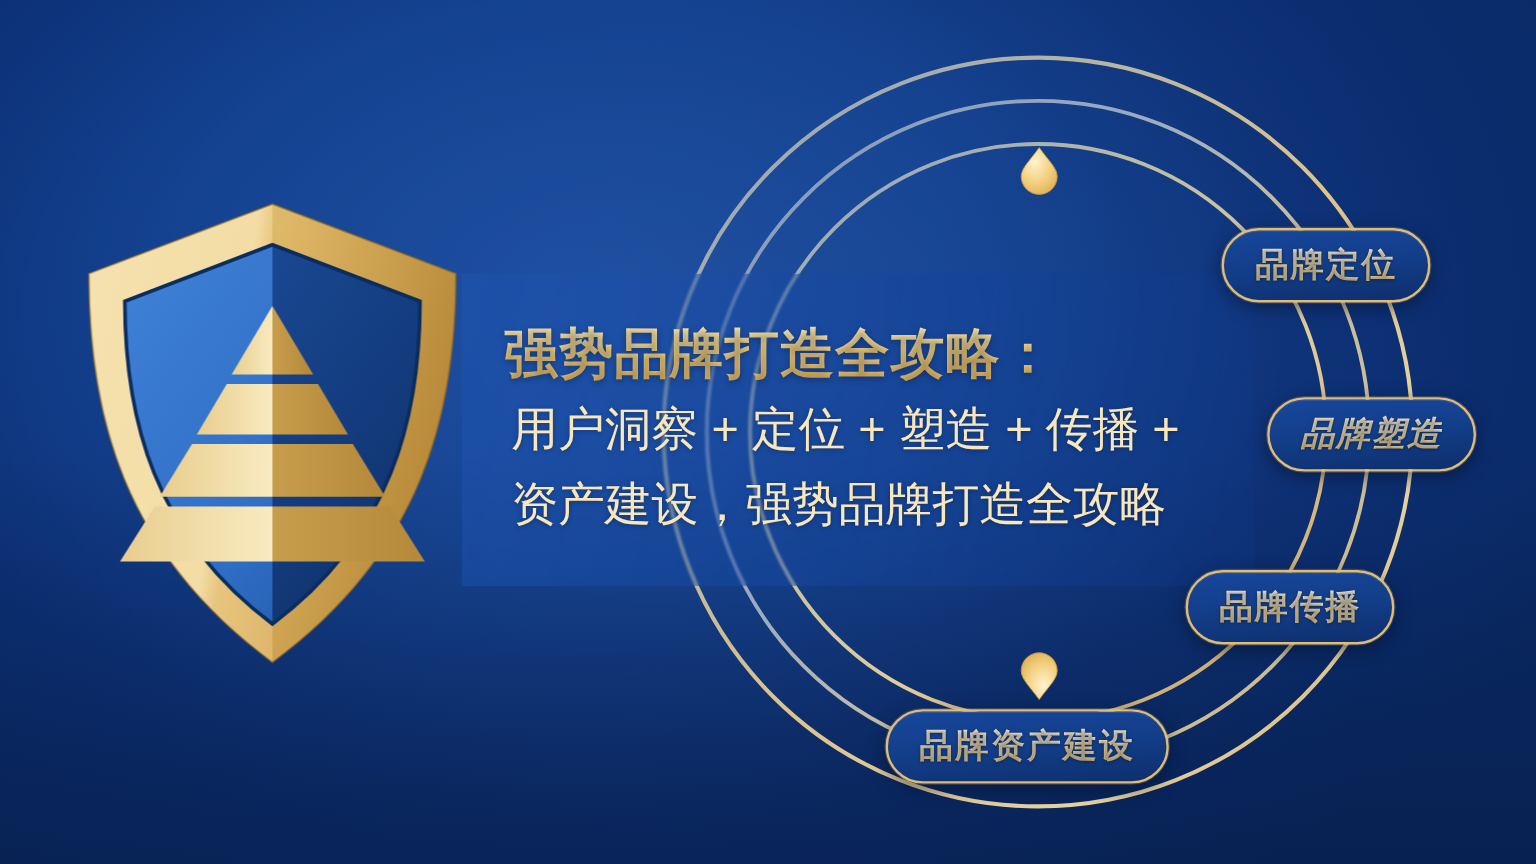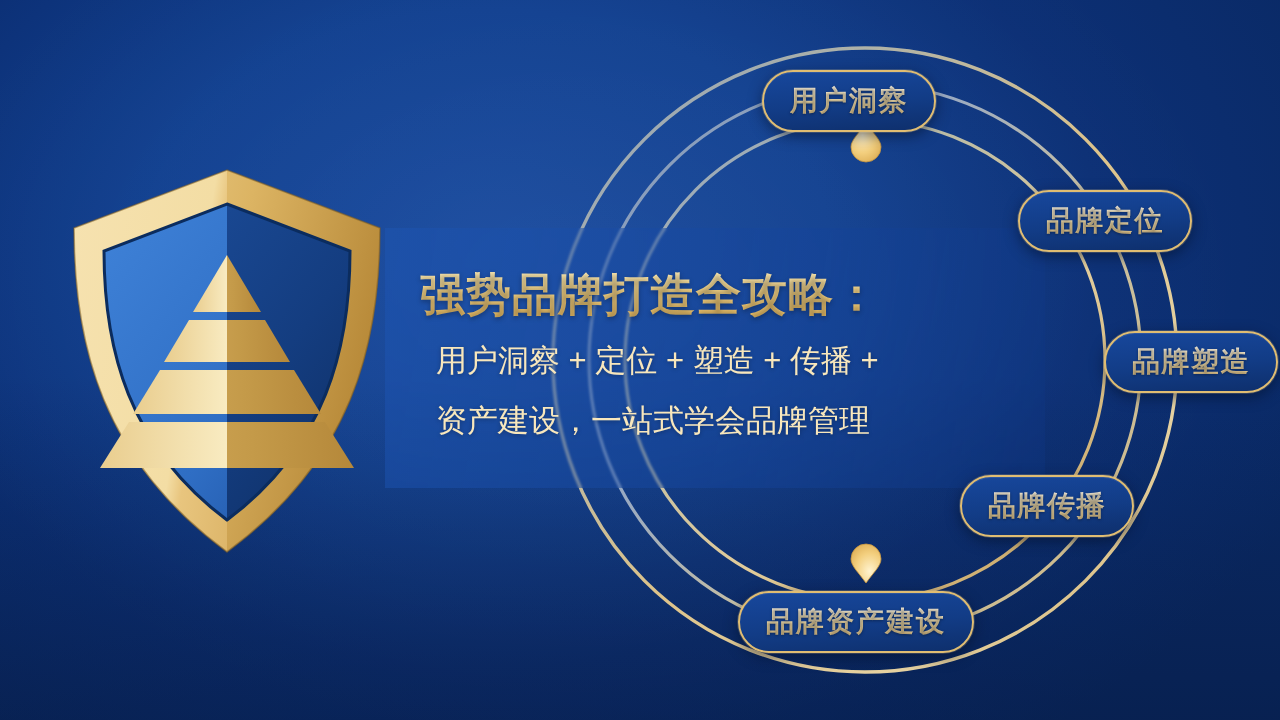--- a/index.html
+++ b/index.html
@@ -60,26 +60,26 @@
     color: #f3d284;
     background: linear-gradient(180deg, #fdeebb 0%, #f3d285 44%, #e3b55c 100%);
     -webkit-background-clip: text;
     background-clip: text;
     -webkit-text-fill-color: transparent;
     text-shadow: 0 2px 5px rgba(0,0,0,0.30);
     margin: 0 0 8px 0;
     white-space: nowrap;
   }
   .subline {
-    font-size: 31px;
+    font-size: 39px;
     font-weight: 400;
     line-height: 1.43;
     color: #f8e7bc;
     text-shadow: 0 1px 4px rgba(0,0,0,0.30);
-    margin: 16px;
+    margin: 6px;
     white-space: nowrap;
   }
 
   
   .shield-wrap {
     position: absolute;
     left: 62px;
     top: 160px;
     width: 330px;
     height: 400px;
@@ -238,36 +238,33 @@
 
         <path d="M67 262 L263 262 L292 308 L38 308 Z" fill="url(#tierL)" clip-path="url(#leftHalf)"></path>
         <path d="M67 262 L263 262 L292 308 L38 308 Z" fill="url(#tierR)" clip-path="url(#rightHalf)"></path>
       </g>
     </svg>
   </div>
 
   <div class="copy">
     <h1 class="headline">强势品牌打造全攻略：</h1>
     <p class="subline">用户洞察 + 定位 + 塑造 + 传播 +</p>
-    <p class="subline">资产建设，一站式学会品牌管理</p>
-  </div>
-
-  <div class="node" style="left:762px; top:70px;">
-    <span>用户洞察</span>
-  </div>
+    <p class="subline">资产建设，强势品牌打造全攻略</p>
+  </div>
+
 
   <div class="node" style="left:1018px; top:190px;">
     <span>品牌定位</span>
   </div>
 
-  <div class="node" style="left:1104px; top:331px;">
+  <div class="node" style="left:1056px; top:331px;font-style:italic;">
     <span>品牌塑造</span>
   </div>
 
-  <div class="node" style="left:960px; top:475px;">
+  <div class="node" style="left:988px; top:475px;">
     <span>品牌传播</span>
   </div>
 
   <div class="node wide" style="left:738px; top:591px;">
     <span>品牌资产建设</span>
   </div>
 
 </div>
 
 </body></html>

